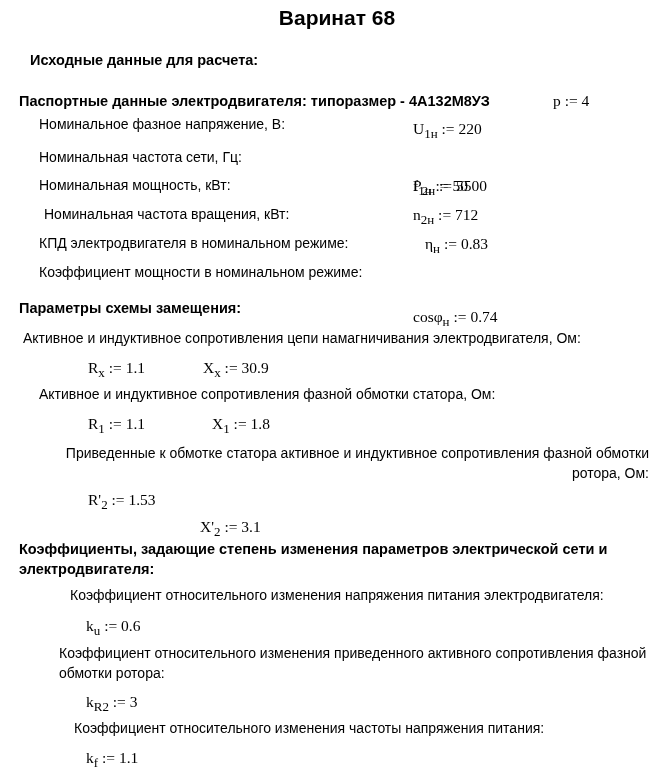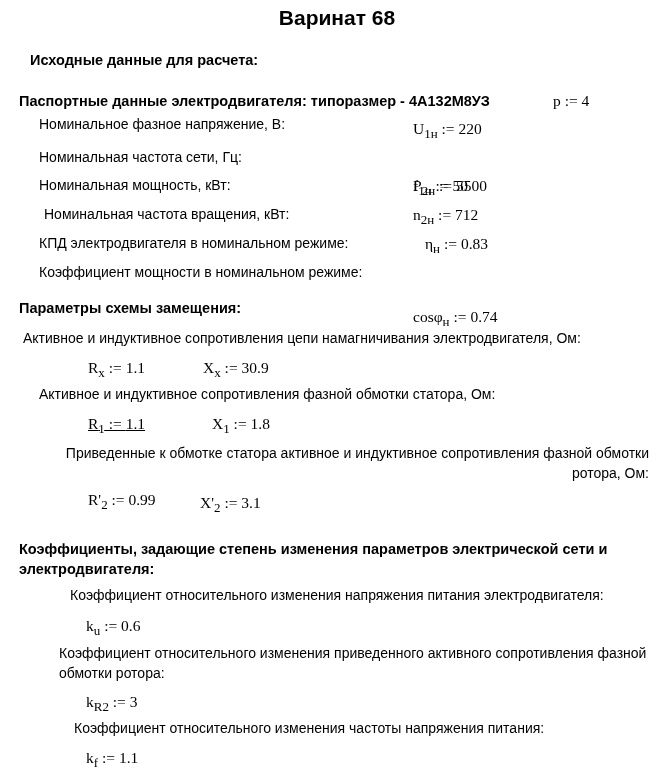--- a/index.html
+++ b/index.html
@@ -58,32 +58,32 @@
 
 <div class="abs txt" style="top:330px; left:23px;">Активное и индуктивное сопротивления цепи намагничивания электродвигателя, Ом:</div>
 <div class="abs math" style="top:359px; left:88px;">
   <span>R</span><sub>x</sub><span> := </span><span>1.1</span>
 </div>
 <div class="abs math" style="top:359px; left:203px;">
   <span>X</span><sub>x</sub><span> := </span><span>30.9</span>
 </div>
 
 <div class="abs txt" style="top:386px; left:39px;">Активное и индуктивное сопротивления фазной обмотки статора, Ом:</div>
-<div class="abs math" style="top:415px; left:88px;text-decoration:underline;">
+<div class="abs math" style="top:415px; left:88px;">
   <span>R</span><sub>1</sub><span> := </span><span>1.1</span>
 </div>
 <div class="abs math" style="top:415px; left:212px;">
   <span>X</span><sub>1</sub><span> := </span><span>1.8</span>
 </div>
 
 <div class="abs txt wrap" style="top:443px; left:39px; width:610px; line-height:20px;text-align:right;">Приведенные к обмотке статора активное и индуктивное сопротивления фазной обмотки ротора, Ом:</div>
 <div class="abs math" style="top:491px; left:88px;">
-  <span>R'</span><sub>2</sub><span> := </span><span>0.99</span>
+  <span>R'</span><sub>2</sub><span> := </span><span>1.53</span>
 </div>
-<div class="abs math" style="top:494px; left:200px;">
+<div class="abs math" style="top:518px; left:200px;">
   <span>X'</span><sub>2</sub><span> := </span><span>3.1</span>
 </div>
 
 <div class="abs h2 wrap" style="top:539px; left:19px; width:600px; line-height:20px;">Коэффициенты, задающие степень изменения параметров электрической сети и электродвигателя:</div>
 
 <div class="abs txt" style="top:587px; left:48px;margin-left:22px;">Коэффициент относительного изменения напряжения питания электродвигателя:</div>
 <div class="abs math" style="top:617px; left:86px;text-align:center;">
   <span>k</span><sub>u</sub><span> := </span><span>0.6</span>
 </div>
 

